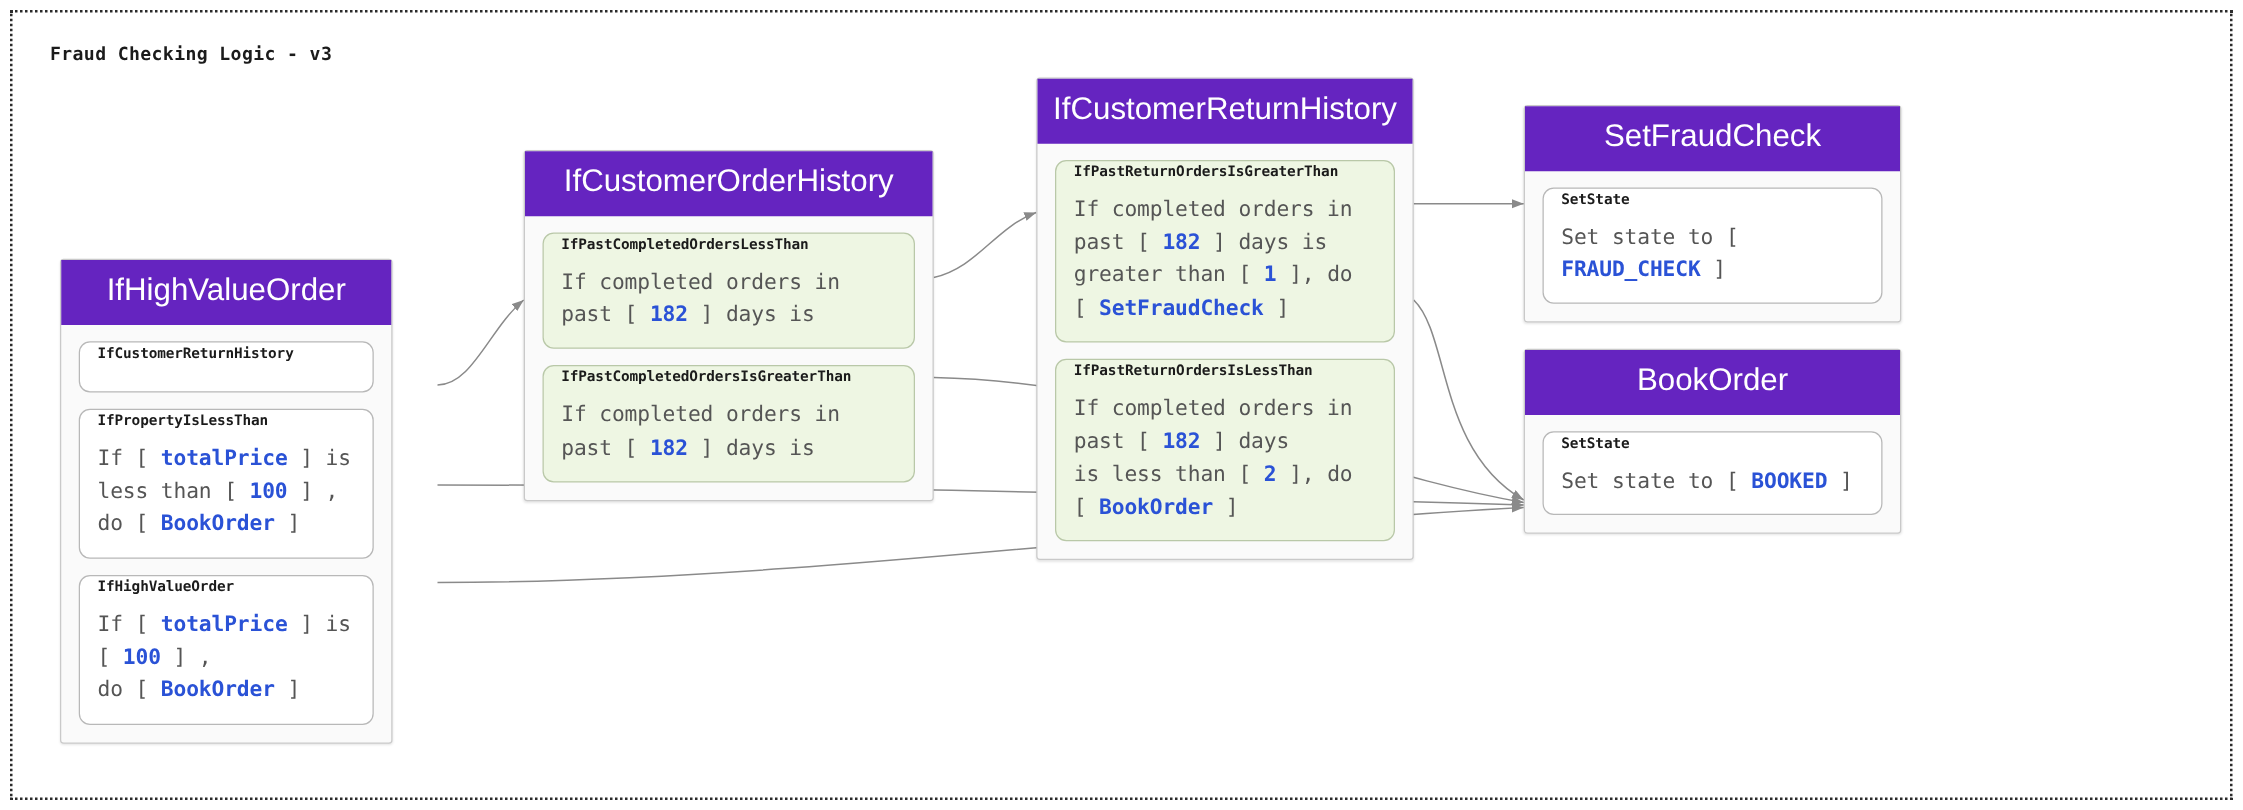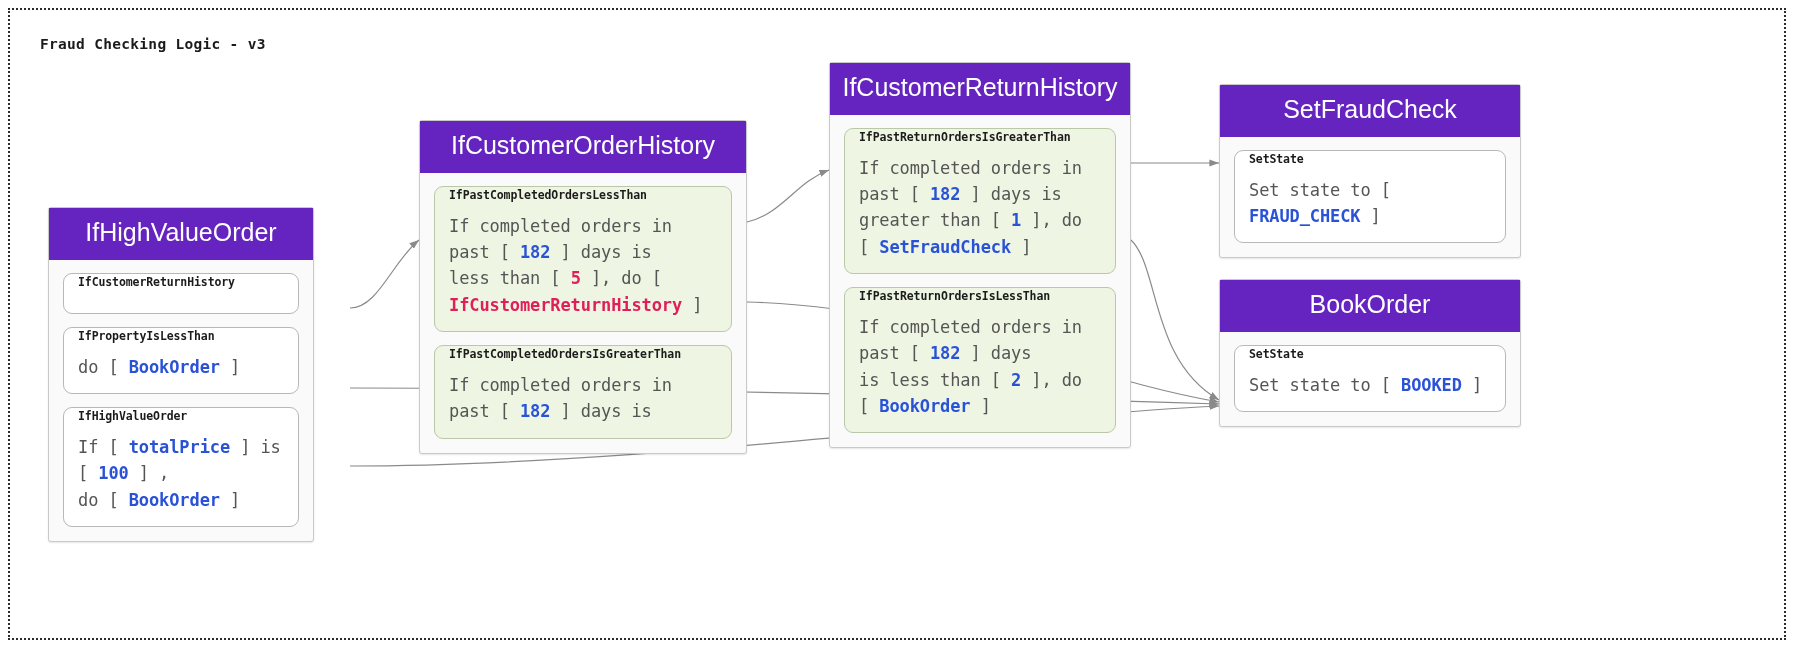--- a/index.html
+++ b/index.html
@@ -157,20 +157,23 @@
     <div class="group-body">
 
       <div class="rule-card">
         <div class="rule-title">IfCustomerReturnHistory</div>
       </div>
 
       <div class="rule-card">
         <div class="rule-title">IfPropertyIsLessThan</div>
         <div class="rule-body">
           <div>
+            <span>If [ </span><span class="tok-param">totalPrice</span><span> ] is less than [ </span><span class="tok-param">100</span><span> ] ,</span>
+          </div>
+          <div>
             <span>do [ </span><span class="tok-link-action">BookOrder</span><span> ]</span>
           </div>
         </div>
       </div>
 
       <div class="rule-card">
         <div class="rule-title">IfHighValueOrder</div>
         <div class="rule-body">
           <div>
             <span>If [ </span><span class="tok-param">totalPrice</span><span> ] is [ </span><span class="tok-param">100</span><span> ] ,</span>
@@ -187,23 +190,20 @@
   <div class="group group-order-hist">
     <div class="group-header">IfCustomerOrderHistory</div>
     <div class="group-body">
 
       <div class="rule-card green">
         <div class="rule-title">IfPastCompletedOrdersLessThan</div>
         <div class="rule-body">
           <div>
             <span>If completed orders in past [ </span><span class="tok-param">182</span><span> ] days is</span>
           </div>
-          <div>
-            <span>less than [ </span><span class="tok-num-alt">5</span><span> ], do [ </span><span class="tok-link-rule">IfCustomerReturnHistory</span><span> ]</span>
-          </div>
         </div>
       </div>
 
       <div class="rule-card green">
         <div class="rule-title">IfPastCompletedOrdersIsGreaterThan</div>
         <div class="rule-body">
           <div>
             <span>If completed orders in past [ </span><span class="tok-param">182</span><span> ] days is</span>
           </div>
         </div>

